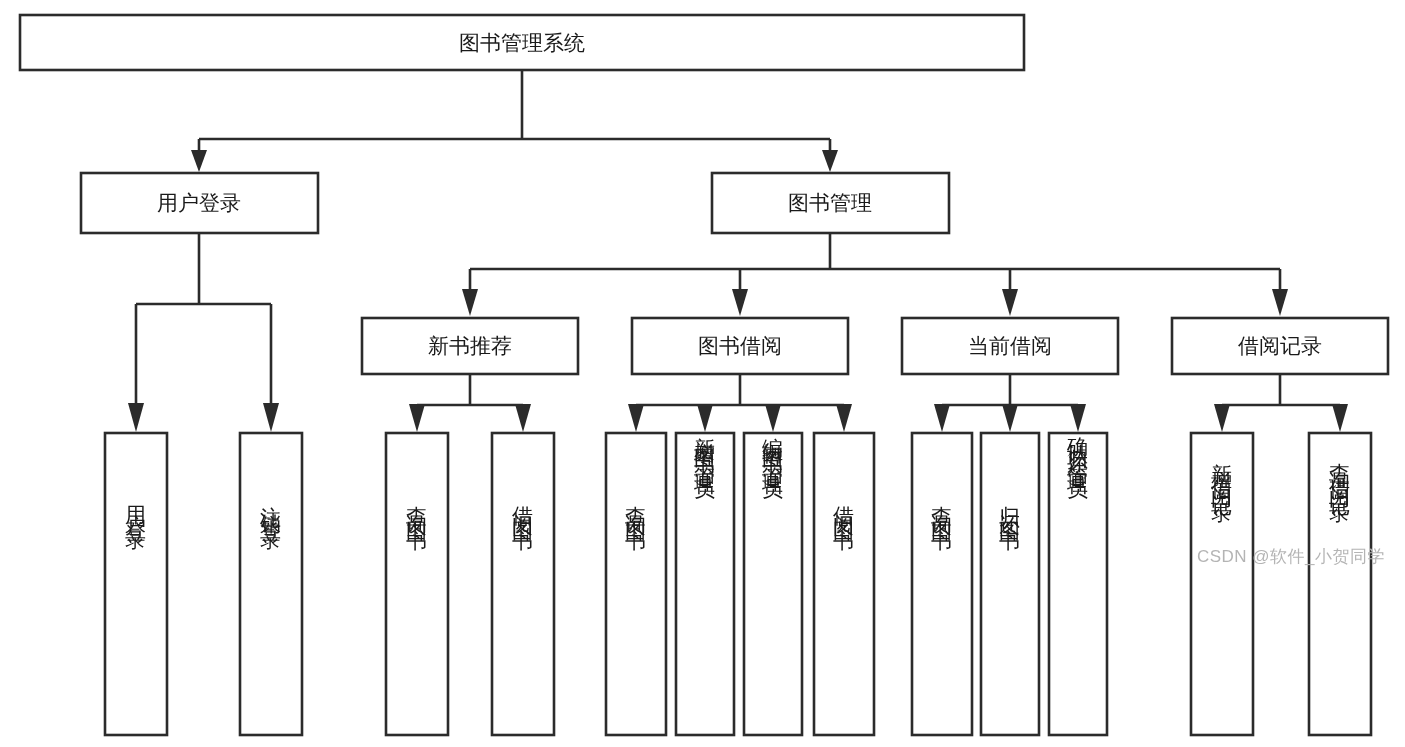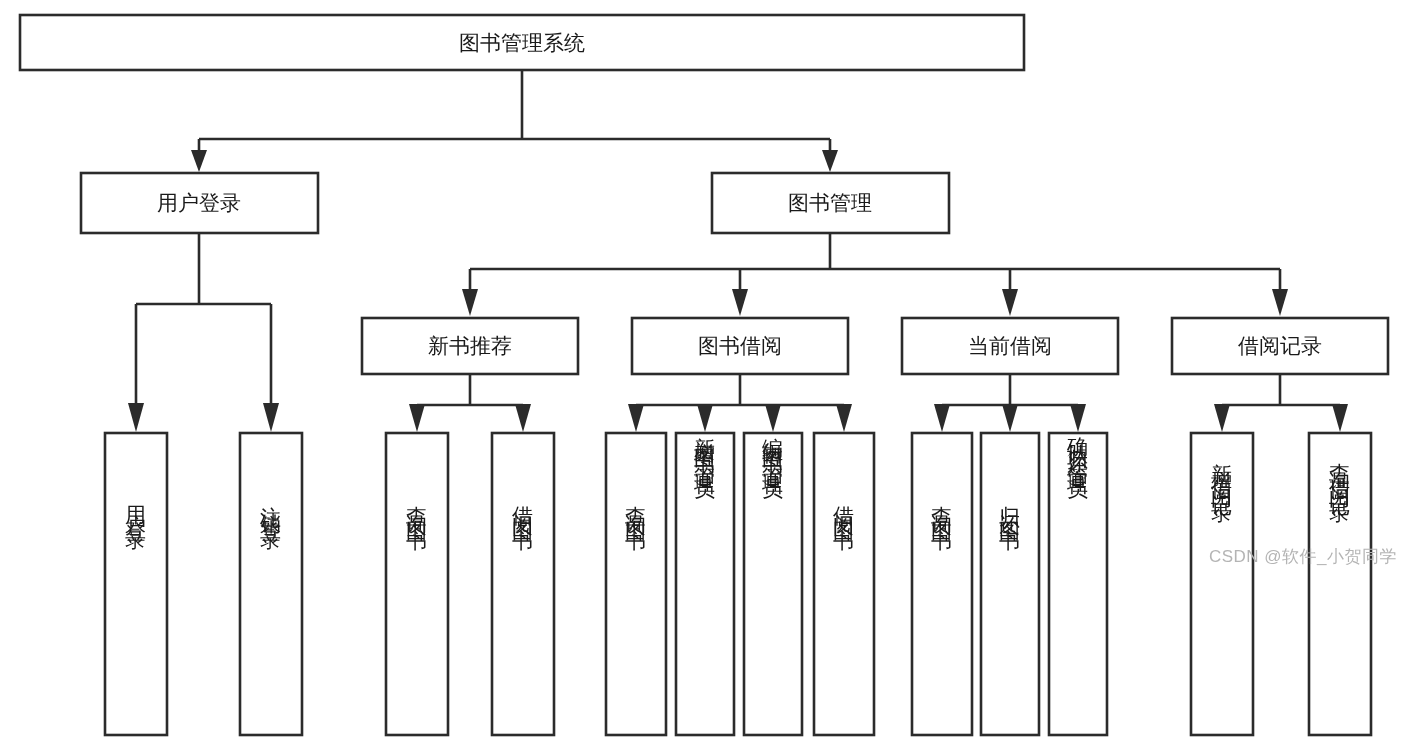--- a/index.html
+++ b/index.html
@@ -48,21 +48,21 @@
     dominant-baseline: middle;
   }
   .node-label-v {
     font-family: "Liberation Sans", "DejaVu Sans", sans-serif;
     font-size: 21px;
     fill: #1a1a1a;
     text-anchor: middle;
   }
   .watermark {
     position: absolute;
-    right: 8px;
+    right: 20px;
     bottom: 4px;
     font-family: "Liberation Sans", "DejaVu Sans", sans-serif;
     font-size: 17px;
     color: #b4b4b4;
     white-space: nowrap;
     letter-spacing: 0.5px;
   }
 </style>
 </head>
 <body>

